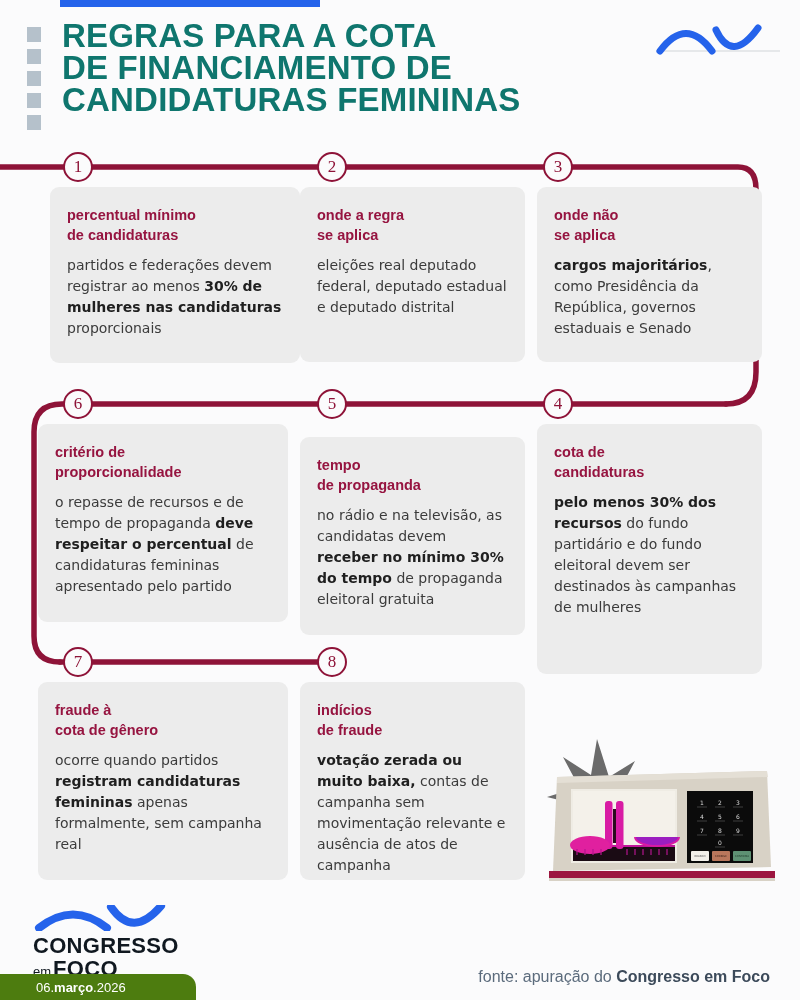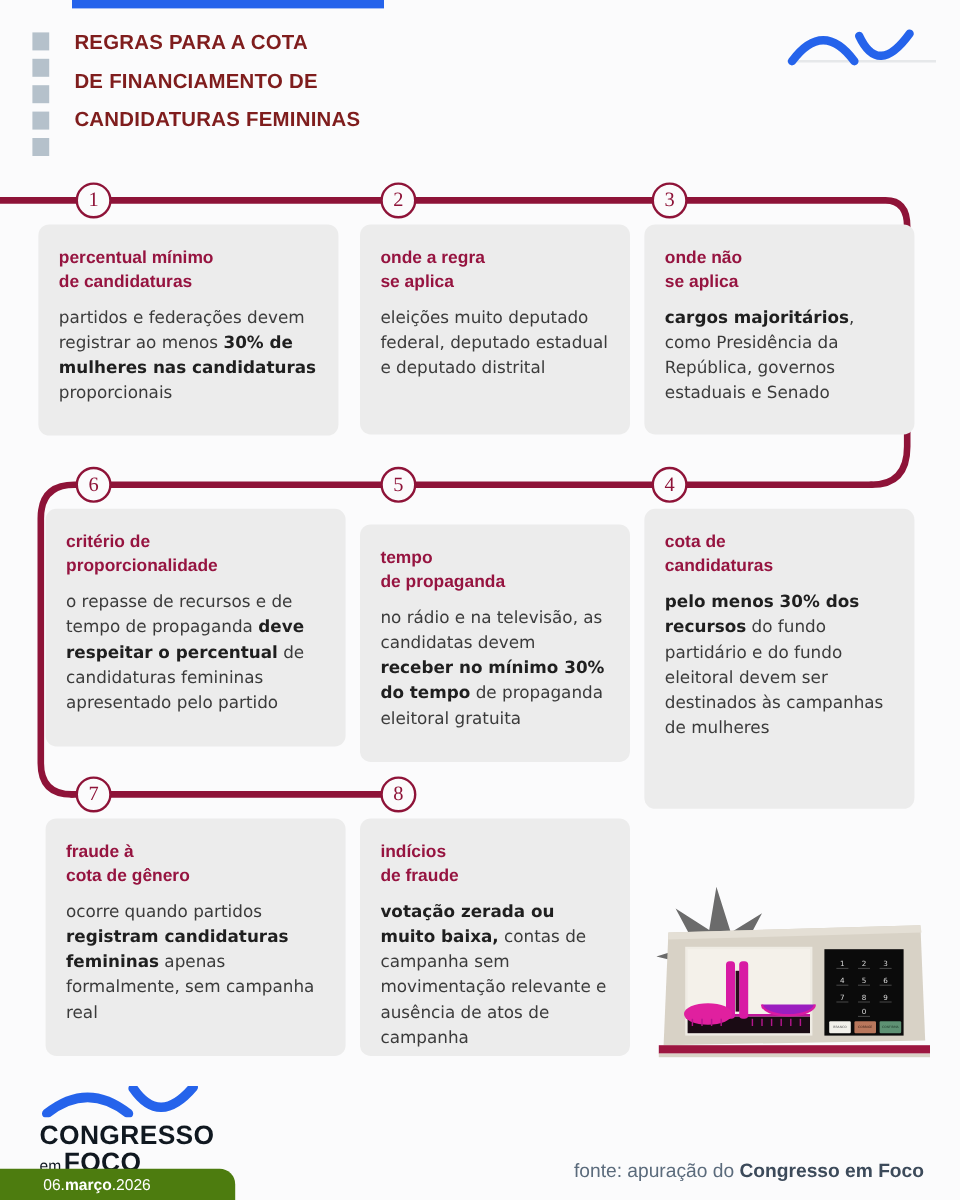--- a/index.html
+++ b/index.html
@@ -50,24 +50,24 @@
     background: #b5c1cb;
   }
 
   .title {
     position: absolute;
     left: 62px;
     top: 20px;
     width: 540px;
     font-family: "Liberation Sans", sans-serif;
     font-weight: 700;
-    font-size: 17px;
+    font-size: 33px;
     line-height: 32px;
     letter-spacing: 0.2px;
-    color: #7f1d1d;
+    color: #0f766e;
     text-transform: uppercase;
   }
   .title .ln { display: block; white-space: nowrap; }
 
   .wave-mark {
     position: absolute;
     right: 18px;
     top: 18px;
     width: 128px;
     height: 40px;
@@ -237,34 +237,34 @@
   <div class="num-circle" style="left:317px; top:152px;">2</div>
   <div class="num-circle" style="left:543px; top:152px;">3</div>
 
   <div class="num-circle" style="left:543px; top:389px;">4</div>
   <div class="num-circle" style="left:317px; top:389px;">5</div>
   <div class="num-circle" style="left:63px;  top:389px;">6</div>
 
   <div class="num-circle" style="left:63px;  top:647px;">7</div>
   <div class="num-circle" style="left:317px; top:647px;">8</div>
 
-  <div class="card" style="left:32px; top:187px; width:250px; height:176px;">
+  <div class="card" style="left:50px; top:187px; width:250px; height:176px;">
     <div class="card-title">
       <span class="ln">percentual mínimo</span>
       <span class="ln">de candidaturas</span>
     </div>
     <div class="card-body">partidos e federações devem registrar ao menos <b>30% de mulheres nas candidaturas</b> proporcionais</div>
   </div>
 
   <div class="card" style="left:300px; top:187px; width:225px; height:175px;">
     <div class="card-title">
       <span class="ln">onde a regra</span>
       <span class="ln">se aplica</span>
     </div>
-    <div class="card-body">eleições muito deputado federal, deputado estadual e deputado distrital</div>
+    <div class="card-body">eleições real deputado federal, deputado estadual e deputado distrital</div>
   </div>
 
   <div class="card" style="left:537px; top:187px; width:225px; height:175px;">
     <div class="card-title">
       <span class="ln">onde não</span>
       <span class="ln">se aplica</span>
     </div>
     <div class="card-body"><b>cargos majoritários</b>, como Presidência da República, governos estaduais e Senado</div>
   </div>
 

